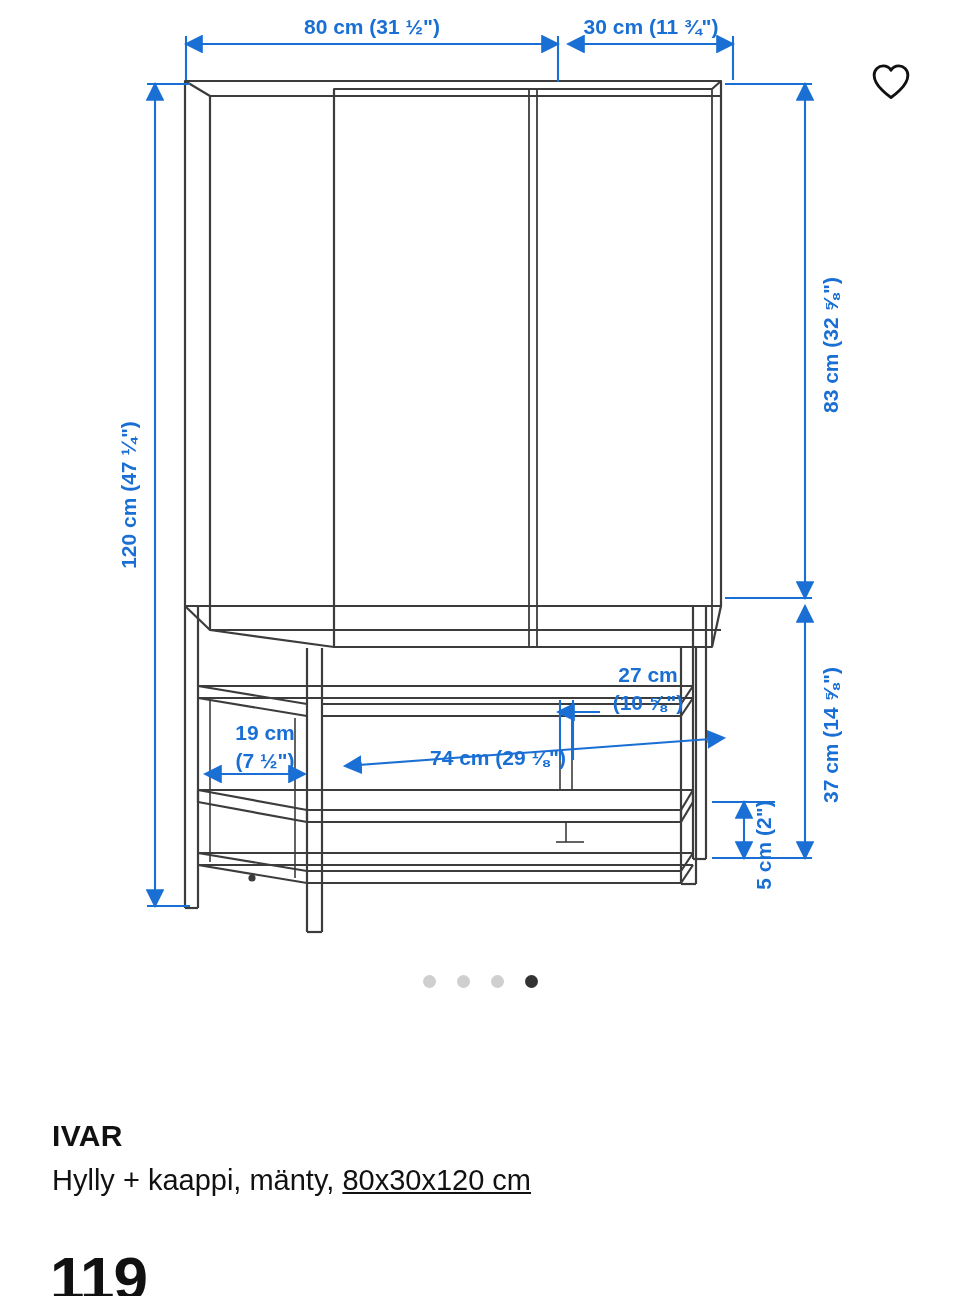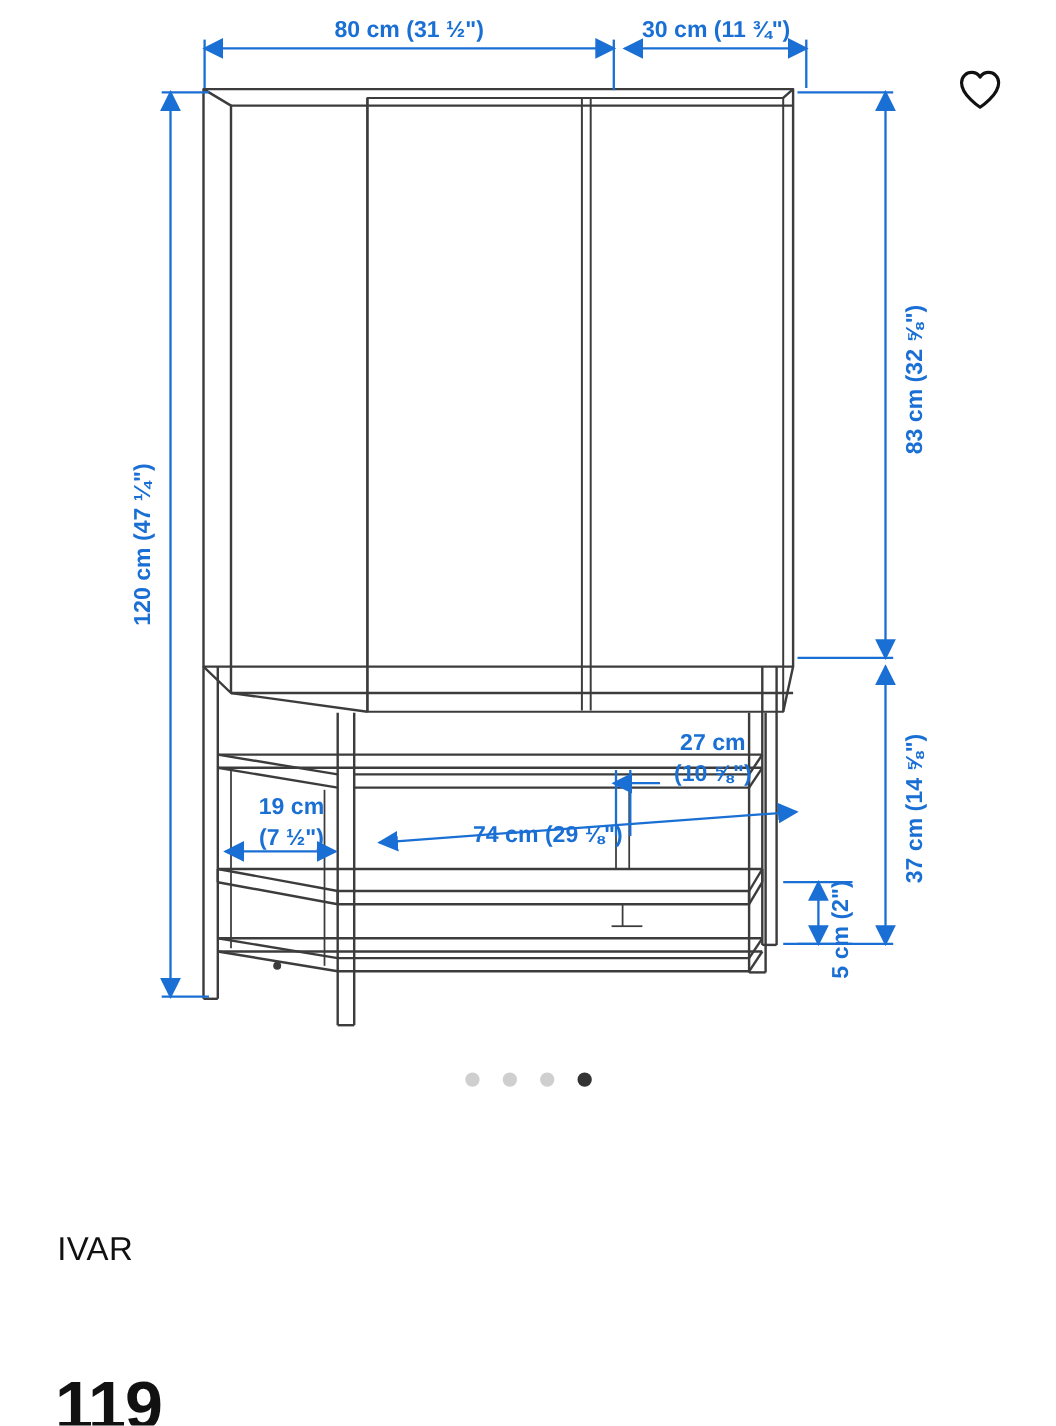--- a/index.html
+++ b/index.html
@@ -70,21 +70,21 @@
 
   
   #product-info {
     position: absolute;
     left: 52px;
     top: 1118px;
     width: 860px;
   }
   #product-name {
     font-size: 30px;
-    font-weight: normal;
+    font-weight: bold;
     letter-spacing: 0.3px;
     color: #111111;
     line-height: 1.2;
     margin: 0 0 8px 0;
   }
   #product-desc {
     font-size: 29px;
     font-weight: normal;
     color: #111111;
     line-height: 1.3;
@@ -263,17 +263,18 @@
 
   <div id="carousel-dots">
     <span class="dot"></span>
     <span class="dot"></span>
     <span class="dot"></span>
     <span class="dot active"></span>
   </div>
 
   <div id="product-info">
     <div id="product-name">IVAR</div>
+    <div id="product-desc"><span>Hylly + kaappi, mänty, </span><span id="product-size-link">80x30x120 cm</span></div>
   </div>
 
   <div id="product-price">119</div>
 
 </div>
 
 </body></html>

